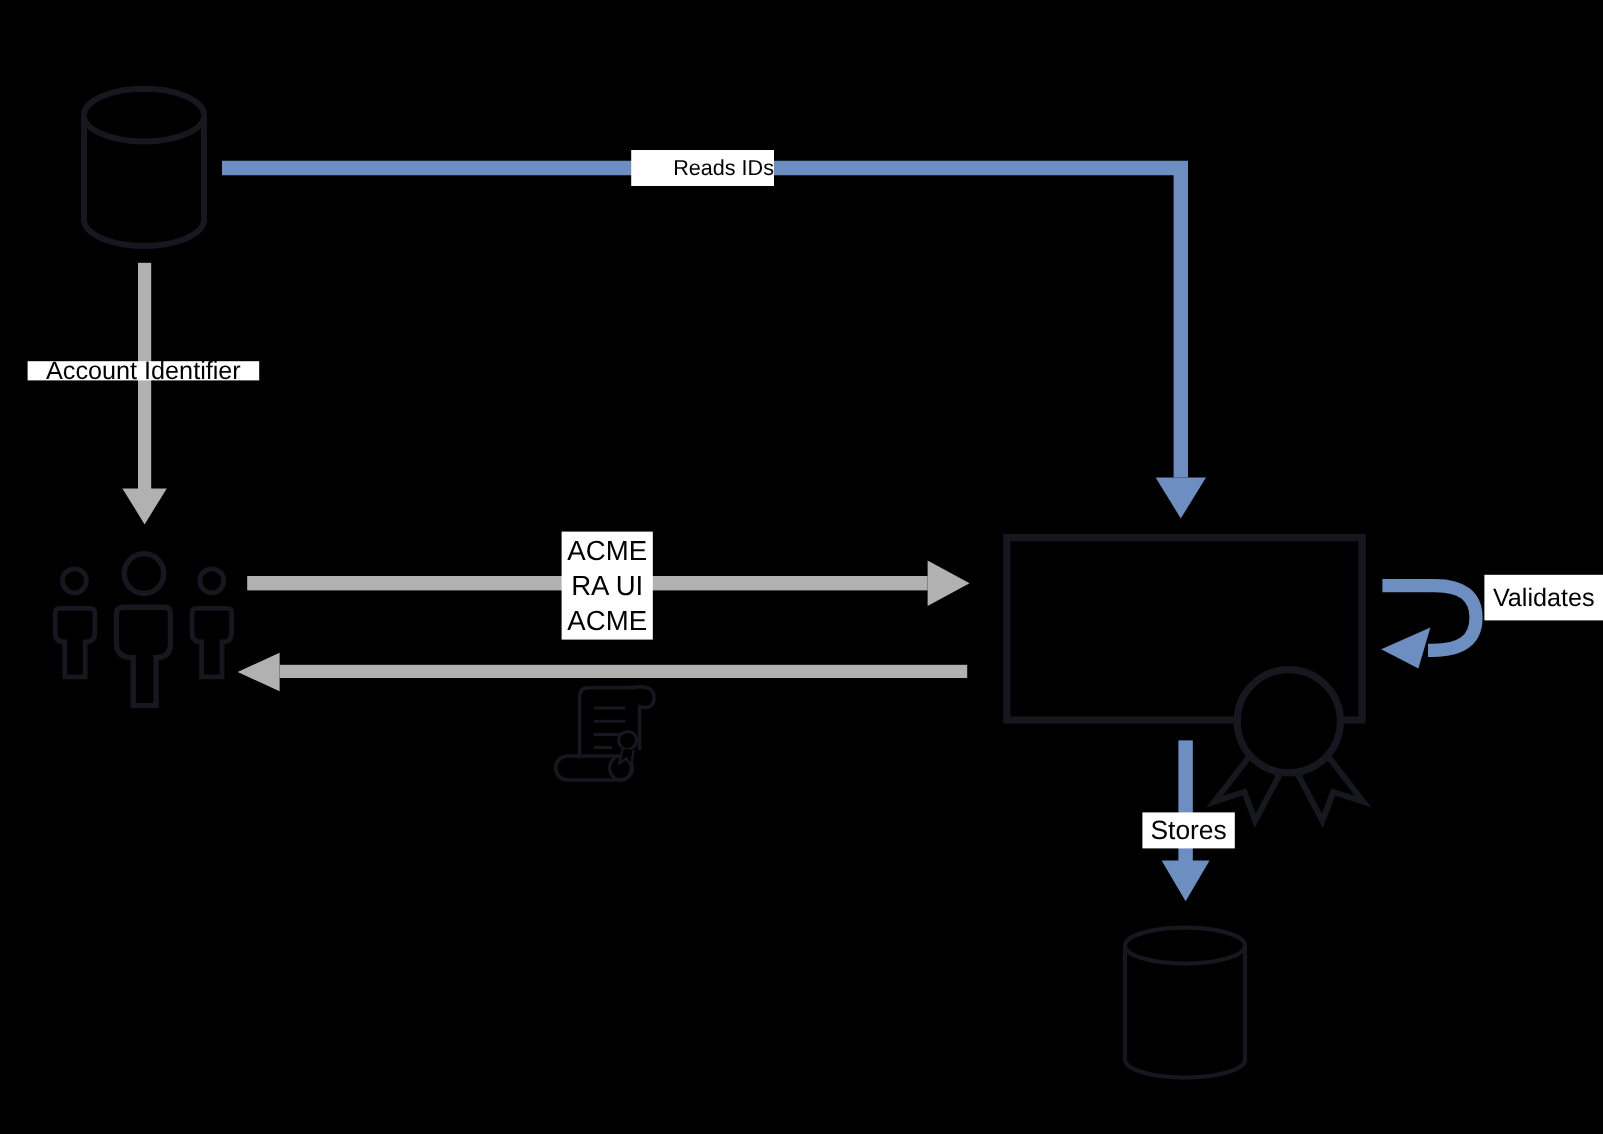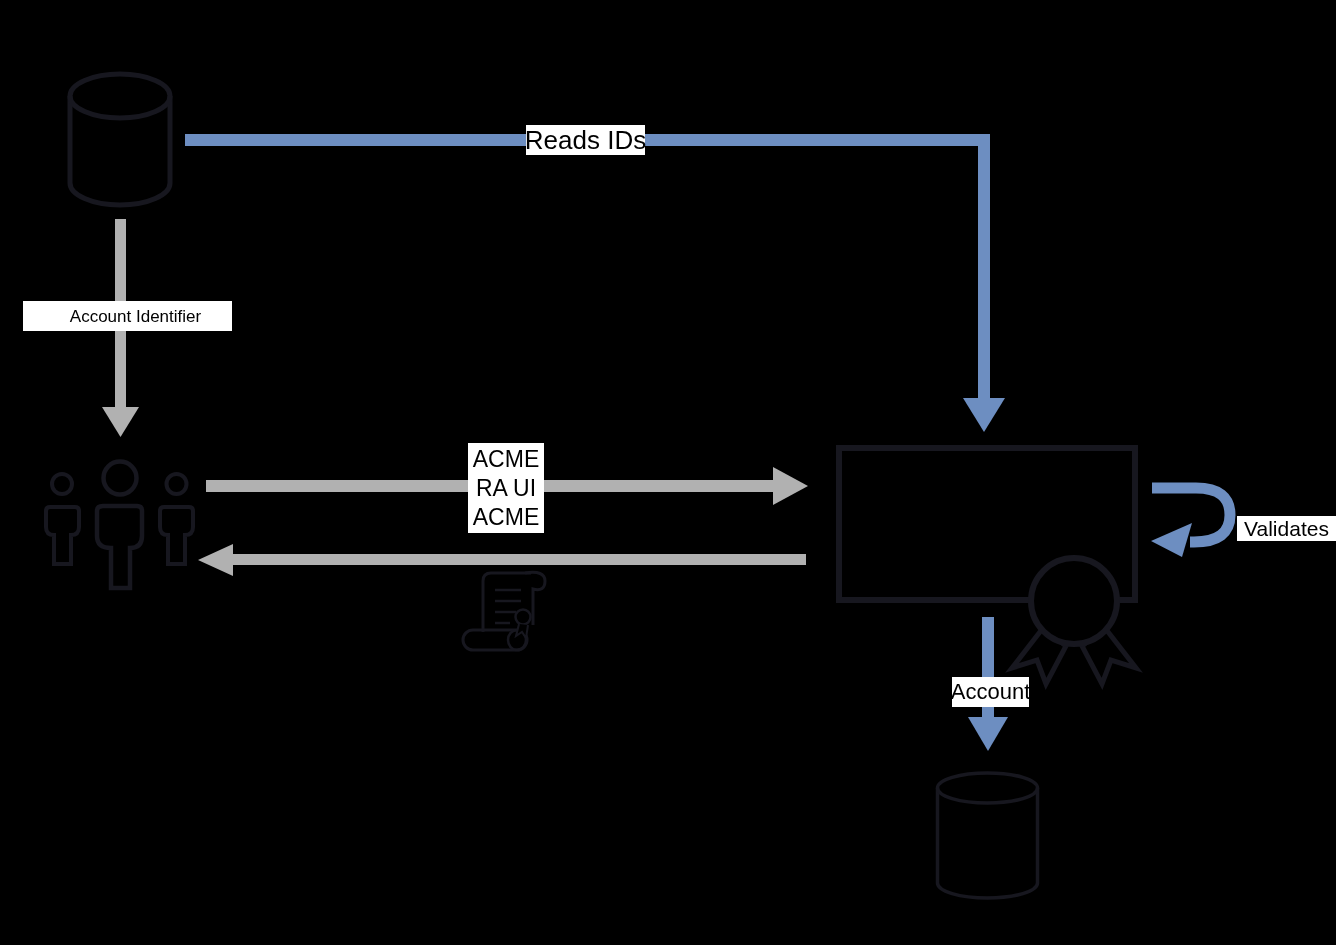--- a/index.html
+++ b/index.html
@@ -6,24 +6,24 @@
   .canvas{
     position:relative;width:1336px;height:945px;background:#000000;
     overflow:hidden;font-family:"Liberation Sans",sans-serif;
   }
   .canvas svg{position:absolute;left:0;top:0;}
   .lbl{
     position:absolute;background:#ffffff;color:#000000;
     display:flex;align-items:center;justify-content:center;
     white-space:nowrap;line-height:1;z-index:3;
   }
-  .lbl-reads   {left:526px;top:125px;width:119px;height:30px;font-size:26px;}
-  .lbl-account {left:23px; top:301px;width:193px;height:30px;font-size:17px;padding-left:16px;}
+  .lbl-reads   {left:526px;top:125px;width:119px;height:30px;font-size:18px;justify-content:flex-end;}
+  .lbl-account {left:23px; top:301px;width:193px;height:16px;font-size:21px;}
   .lbl-acme    {left:468px;top:443px;width:76px; height:90px;font-size:23px;font-weight:normal;flex-direction:column;line-height:29px;}
-  .lbl-validates{left:1237px;top:516px;width:99px;height:25px;font-size:21px;}
+  .lbl-validates{left:1237px;top:479px;width:99px;height:38px;font-size:21px;}
   .lbl-stores  {left:952px;top:677px;width:77px;height:30px;font-size:22px;}
 </style>
 </head>
 <body>
 
 <div class="canvas">
 
   <svg width="1336" height="945" viewBox="0 0 1336 945">
 
     <g>
@@ -109,16 +109,16 @@
     <span>ACME</span>
     <span>RA UI</span>
     <span>ACME</span>
   </div>
 
   <div class="lbl lbl-validates">
     <span>Validates</span>
   </div>
 
   <div class="lbl lbl-stores">
-    <span>Account</span>
+    <span>Stores</span>
   </div>
 
 </div>
 
 </body></html>

